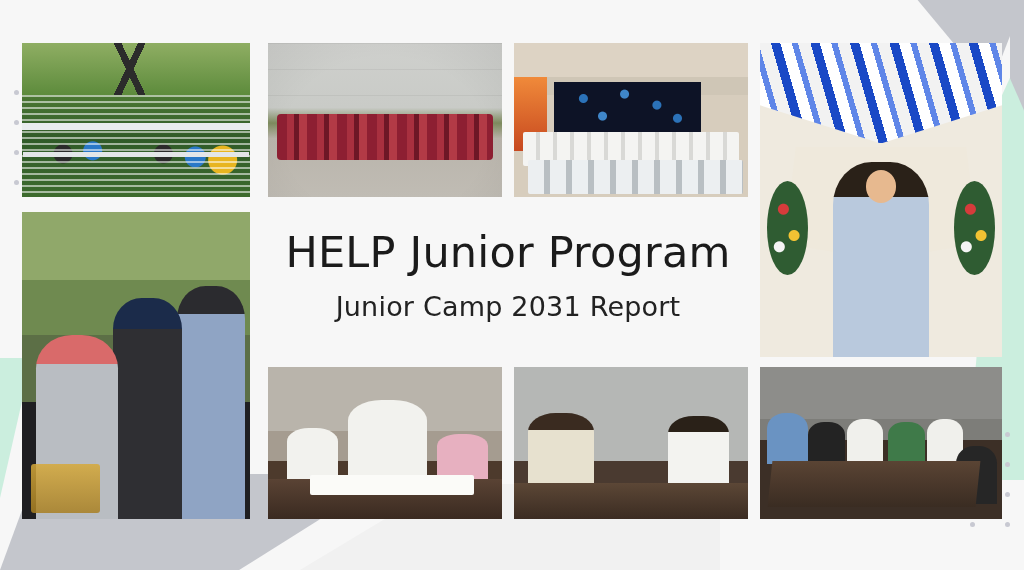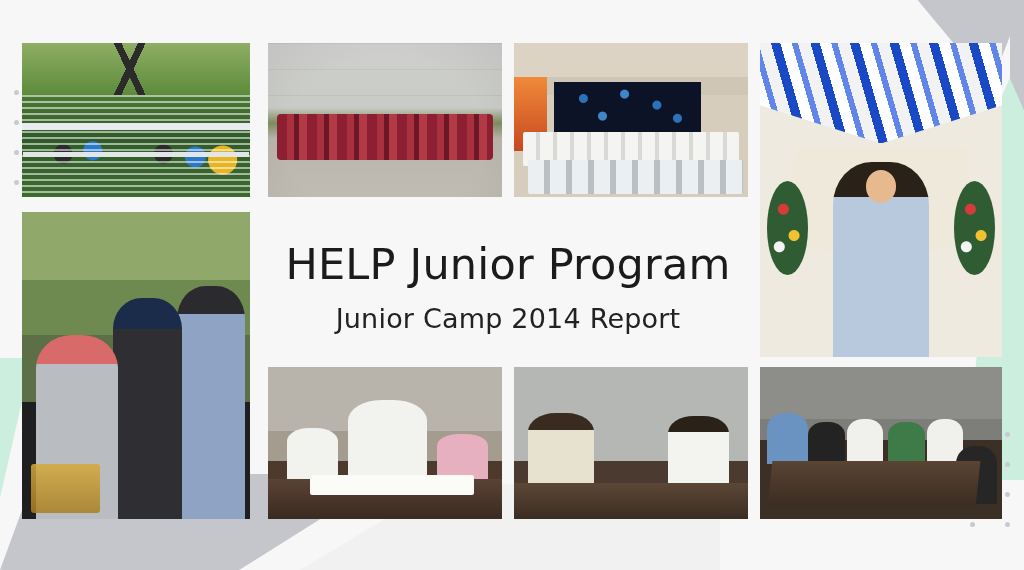--- a/index.html
+++ b/index.html
@@ -314,21 +314,21 @@
   }
 
   
   .title-block {
     position: absolute;
     left: 258px; top: 228px;
     width: 500px;
     text-align: center;
   }
   .title {
-    margin: 12px;
+    margin: 0;
     font-family: "DejaVu Sans", sans-serif;
     font-weight: 400;
     font-size: 43px;
     line-height: 1.15;
     color: #1b1b1b;
     letter-spacing: 0.2px;
   }
   .subtitle {
     margin: 14px 0 0 0;
     font-family: "DejaVu Sans", sans-serif;
@@ -437,16 +437,16 @@
       <div class="seat t4"></div>
       <div class="seat t5"></div>
       <div class="seat t6"></div>
       <div class="top"></div>
     </div>
     <span class="cap">Group of students seated around a meeting room table</span>
   </div>
 
   <div class="title-block">
     <h1 class="title">HELP Junior Program</h1>
-    <p class="subtitle">Junior Camp 2014 Report</p>
+    <p class="subtitle">Junior Camp 2031 Report</p>
   </div>
 
 </div>
 
 </body></html>

